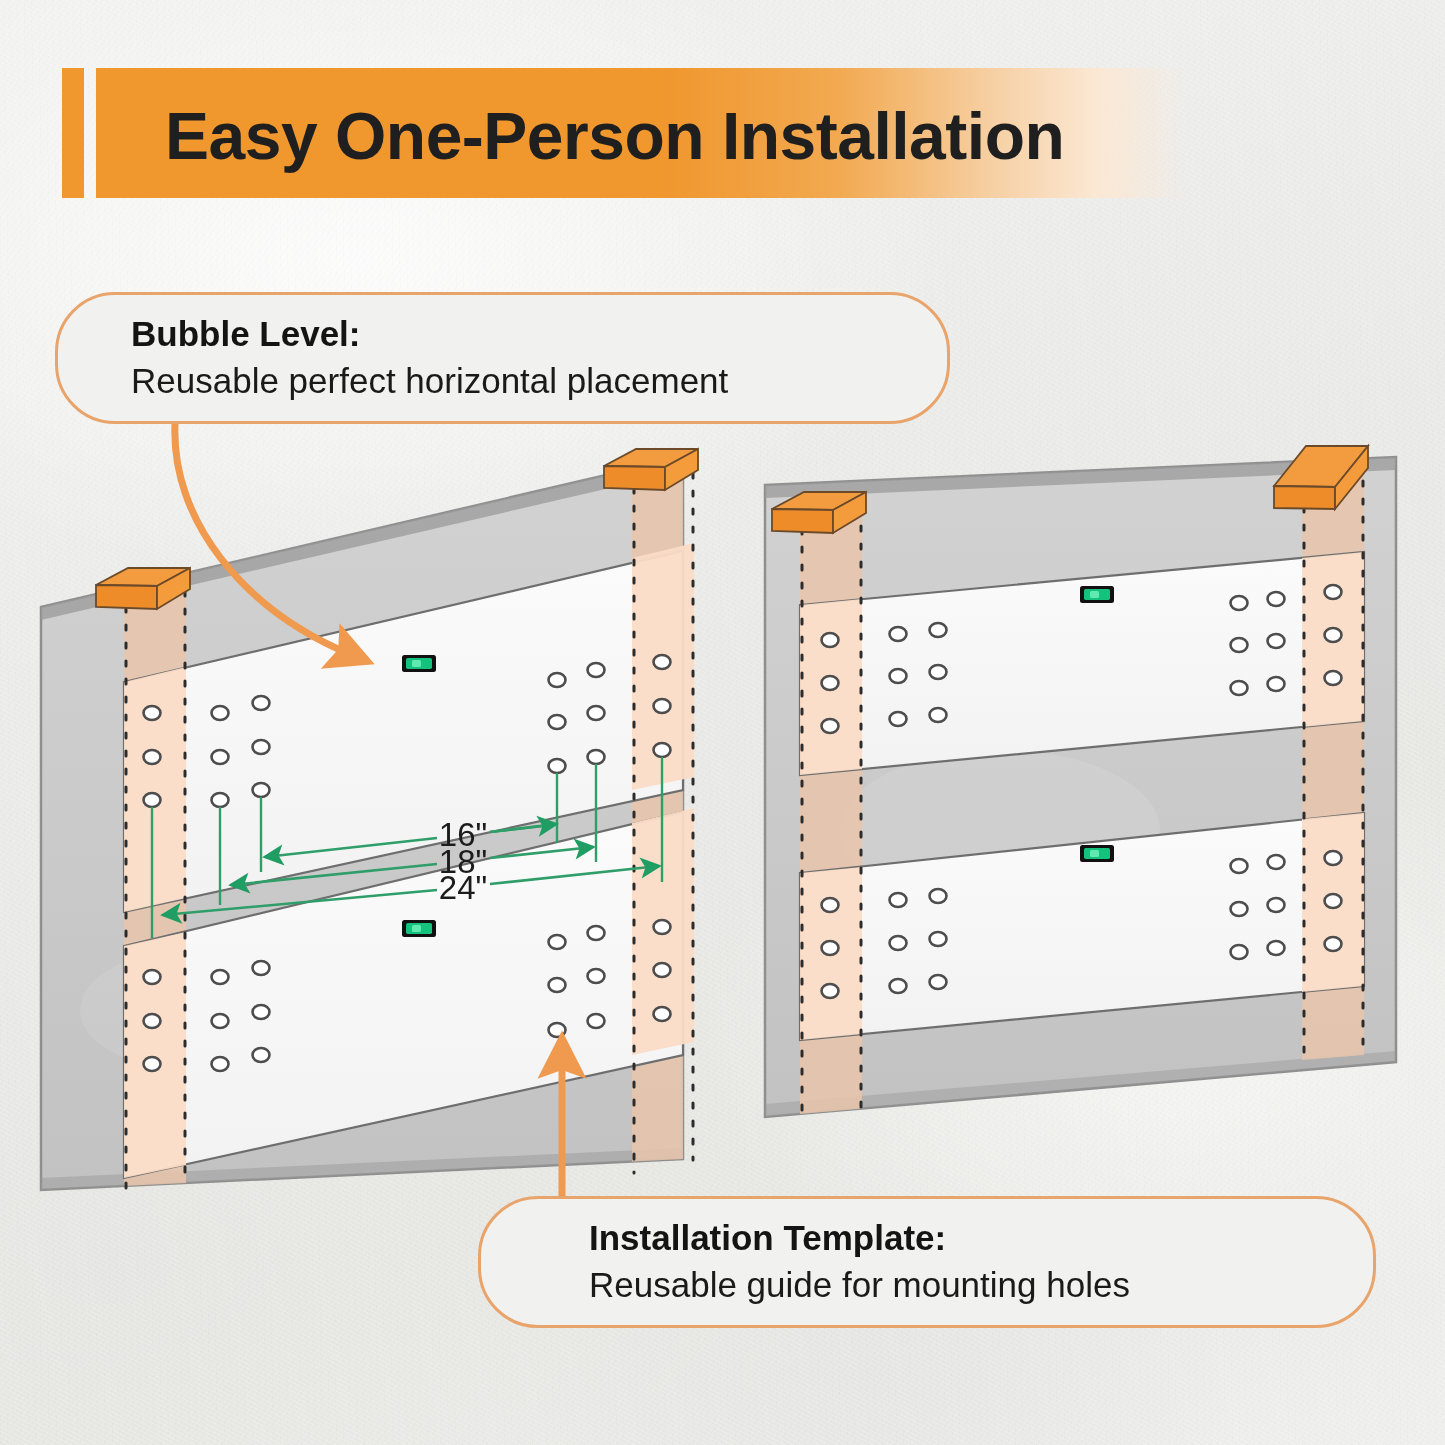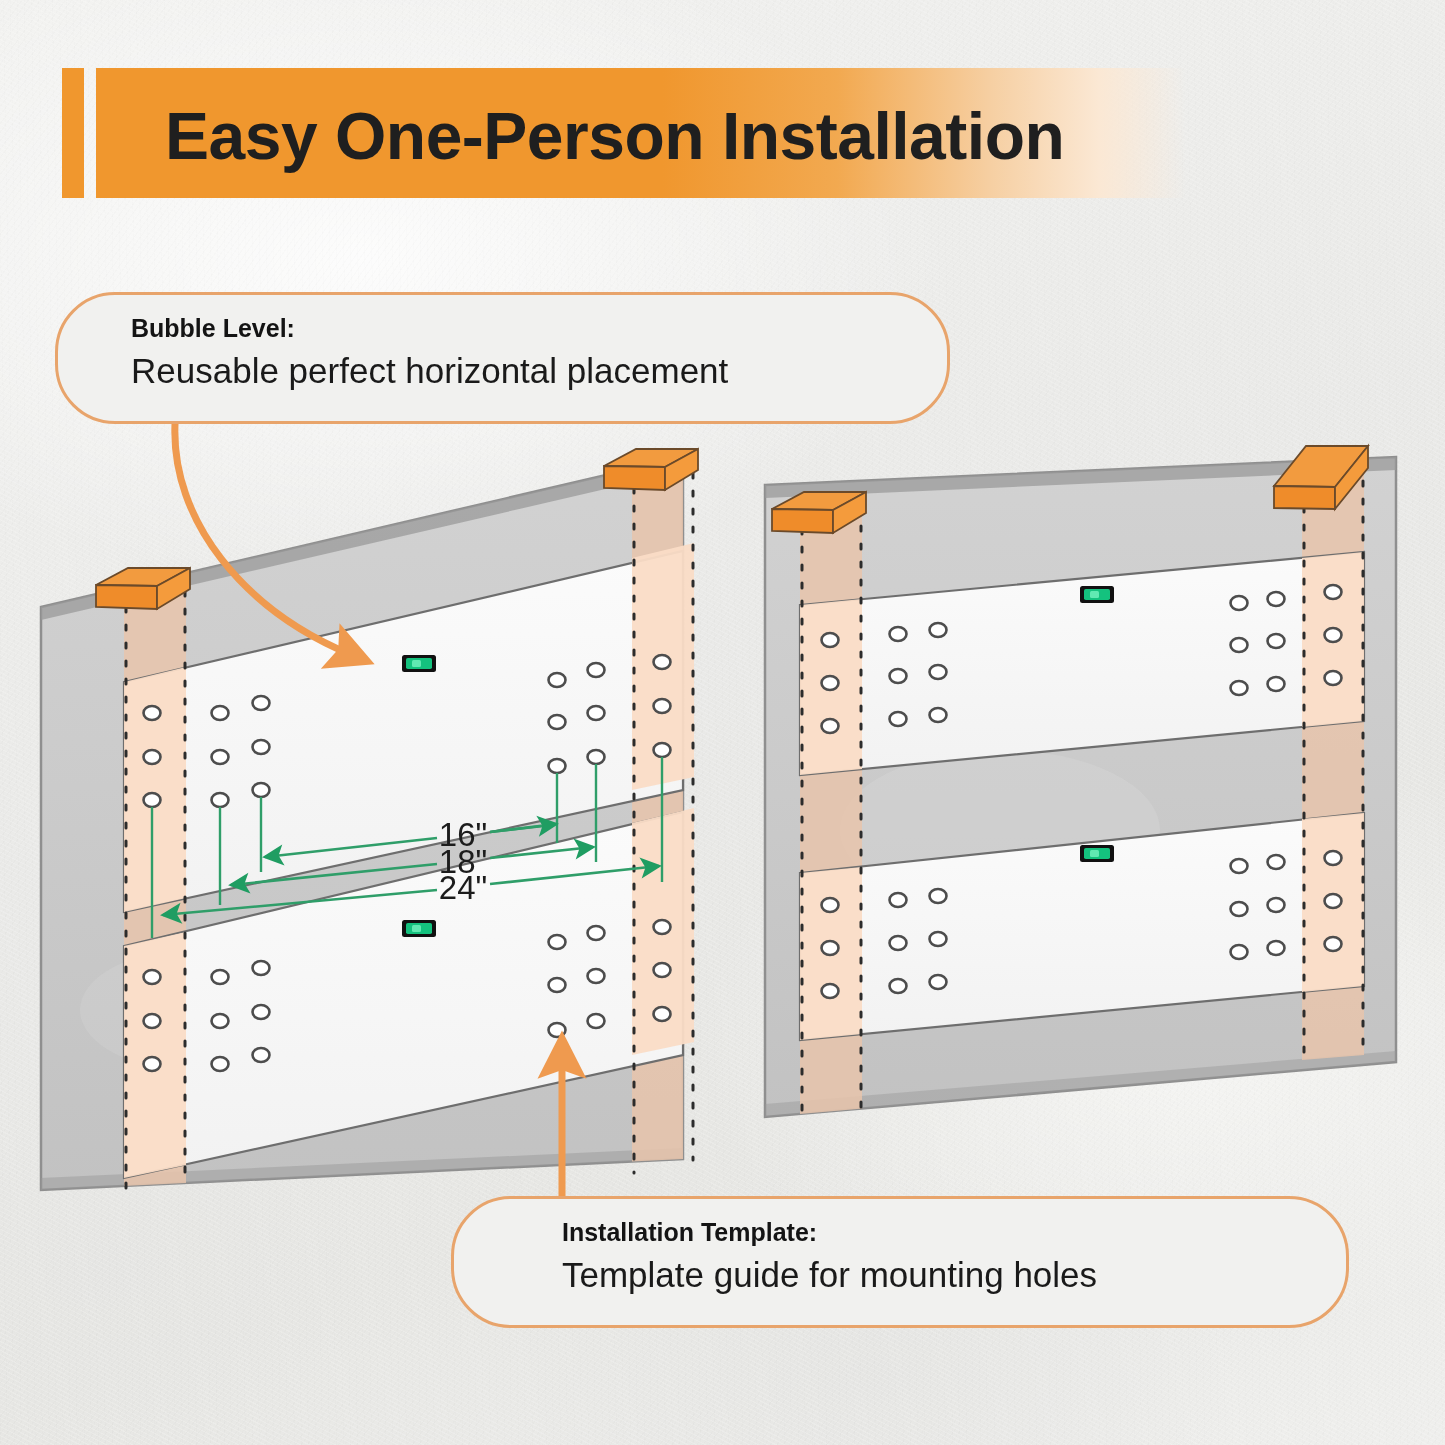--- a/index.html
+++ b/index.html
@@ -44,30 +44,30 @@
 
   
   .callout{
     position:absolute;
     background:#f1f1ef;
     border:3px solid #e8a46b;
     border-radius:60px;
     box-sizing:border-box;
   }
   .callout .c-title{
-    font-size:25px;font-weight:bold;color:#141414;line-height:1.02;
+    font-size:35px;font-weight:bold;color:#141414;line-height:1.02;
     white-space:nowrap;
   }
   .callout .c-sub{
     font-size:35px;font-weight:normal;color:#1a1a1a;line-height:1.02;
     white-space:nowrap;margin-top:11px;
   }
   #callout-bubble{left:55px;top:292px;width:895px;height:132px;}
   #callout-bubble .c-inner{padding:21px 0 0 73px;}
-  #callout-template{left:451px;top:1196px;width:898px;height:132px;}
+  #callout-template{left:478px;top:1196px;width:898px;height:132px;}
   #callout-template .c-inner{padding:21px 0 0 108px;}
 
   
   #scene{position:absolute;left:0;top:0;width:1445px;height:1445px;}
   #scene text{font-family:"Liberation Sans", sans-serif;}
 </style>
 </head>
 <body>
 
 <div id="bg-texture"></div>
@@ -363,15 +363,15 @@
 <div class="callout" id="callout-bubble">
   <div class="c-inner">
     <div class="c-title">Bubble Level:</div>
     <div class="c-sub">Reusable perfect horizontal placement</div>
   </div>
 </div>
 
 <div class="callout" id="callout-template">
   <div class="c-inner">
     <div class="c-title">Installation Template:</div>
-    <div class="c-sub">Template guide for mounting holes</div>
+    <div class="c-sub">Reusable guide for mounting holes</div>
   </div>
 </div>
 
 </body></html>

